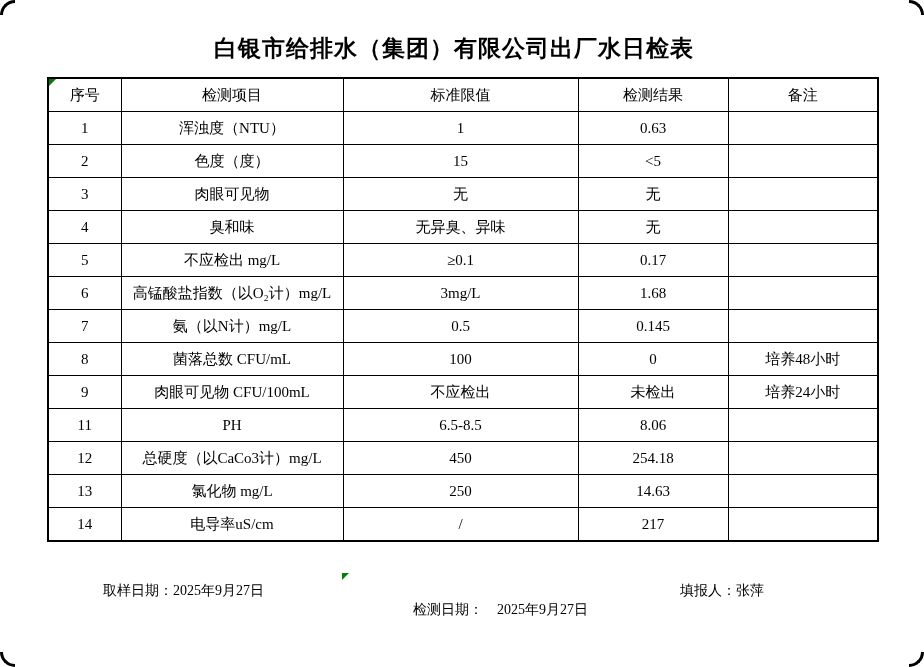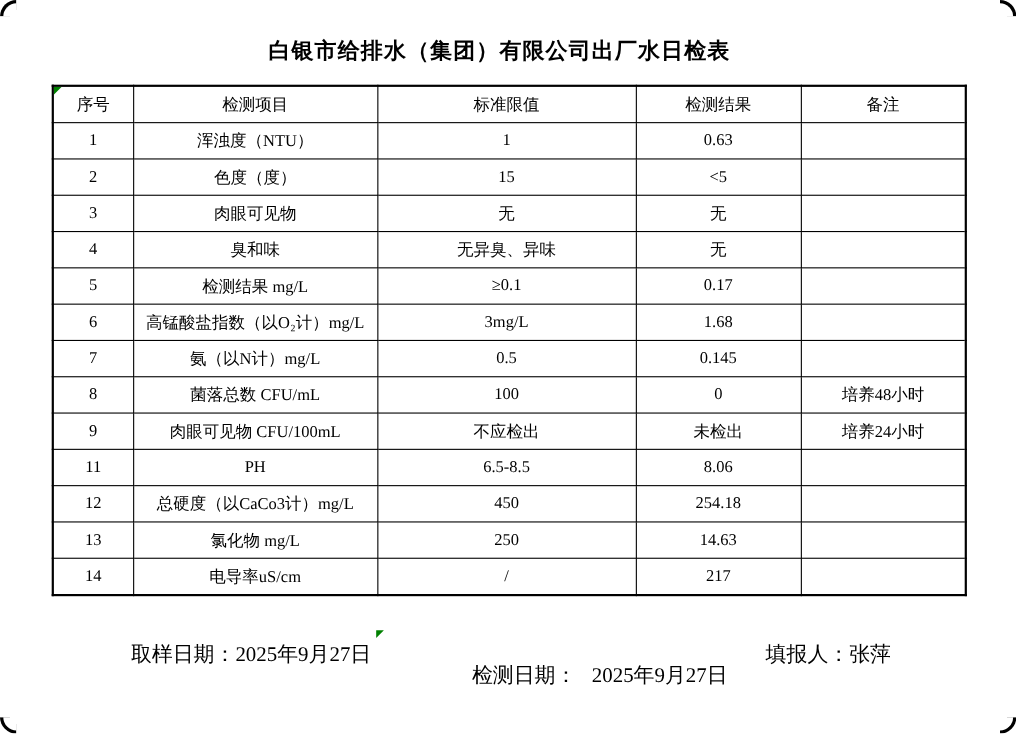--- a/index.html
+++ b/index.html
@@ -18,21 +18,21 @@
   .corner.tr { top: 0; right: 0; border-top: 3px solid #000; border-right: 3px solid #000; border-top-right-radius: 100%; }
   .corner.bl { bottom: 0; left: 0; border-bottom: 3px solid #000; border-left: 3px solid #000; border-bottom-left-radius: 100%; }
   .corner.br { bottom: 0; right: 0; border-bottom: 3px solid #000; border-right: 3px solid #000; border-bottom-right-radius: 100%; }
 
   #title {
     position: absolute;
     top: 33px;
     left: 0;
     width: 908px;
     text-align: center;
-    font-size: 20px;
+    font-size: 23px;
     font-weight: bold;
     letter-spacing: 1px;
   }
 
   #report-table {
     position: absolute;
     left: 47px;
     top: 77px;
     width: 830px;
     border-collapse: collapse;
@@ -54,21 +54,21 @@
 
   .err-tri {
     position: absolute;
     width: 0; height: 0;
     border-top: 7px solid #008000;
     border-right: 7px solid transparent;
   }
   .err-tri.header-cell-tri { top: 0; left: 0; }
   .err-tri.bottom-edge-tri { left: 342px; top: 573px; }
 
-  #footer-line { position: absolute; top: 582px; left: 16px; width: 756px; height: 20px; font-size: 19px; }
+  #footer-line { position: absolute; top: 582px; left: 0; width: 756px; height: 20px; font-size: 14px; }
   #footer-line .f-item { position: absolute; white-space: nowrap; }
   #sample-date-group { left: 103px; }
   #test-date-group { left: 413px; margin-top: 19px; }
   #reporter-group { left: 680px; }
   #test-date-group .gap { display: inline-block; width: 14px; }
 </style>
 </head>
 <body>
 
 <div id="page">
@@ -121,21 +121,21 @@
         </tr>
         <tr>
           <td>4</td>
           <td>臭和味</td>
           <td>无异臭、异味</td>
           <td>无</td>
           <td></td>
         </tr>
         <tr>
           <td>5</td>
-          <td>检测结果 mg/L</td>
+          <td>不应检出 mg/L</td>
           <td>≥0.1</td>
           <td>0.17</td>
           <td></td>
         </tr>
         <tr>
           <td>6</td>
           <td>高锰酸盐指数（以O₂计）mg/L</td>
           <td>3mg/L</td>
           <td>1.68</td>
           <td></td>

